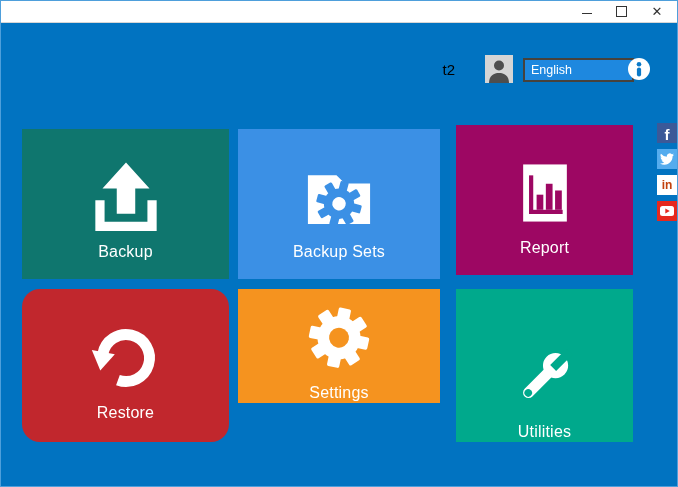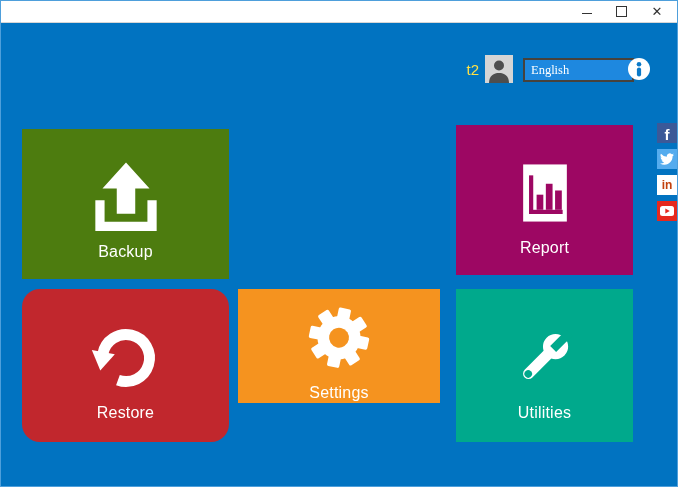--- a/index.html
+++ b/index.html
@@ -10,37 +10,37 @@
   
   .titlebar{position:absolute;left:0;top:0;width:100%;height:21px;background:#ffffff;border-bottom:1px solid #d6d6d6;}
   .win-btn{position:absolute;top:0;width:32px;height:21px;display:flex;align-items:center;justify-content:center;background:transparent;border:none;padding:0;cursor:pointer;color:#333;}
   .btn-min{right:74px;}
   .btn-max{right:40px;}
   .btn-close{right:4px;}
   .min-glyph{display:block;width:10px;height:0;border-top:1.6px solid #333;margin-top:4px;}
   .max-glyph{display:block;width:9px;height:9px;border:1.4px solid #333;background:transparent;}
   .close-glyph{font-size:13px;line-height:13px;color:#333;}
   
-  .username{position:absolute;left:430px;top:59px;width:48px;text-align:right;color:#fde047;font-size:15px;line-height:20px;}
+  .username{position:absolute;left:406px;top:59px;width:48px;text-align:right;color:#000000;font-size:15px;line-height:20px;}
   .avatar{position:absolute;left:484px;top:54px;width:28px;height:28px;background:#d5d5d5;display:flex;align-items:flex-end;justify-content:center;overflow:hidden;}
   .lang-field{
     position:absolute;left:522px;top:57px;width:111px;height:24px;box-sizing:border-box;
-    background:#1e88df;border:2px solid #47423c;display:flex;align-items:center;cursor:pointer;font-family:Liberation Serif, serif;
+    background:#1e88df;border:2px solid #47423c;display:flex;align-items:center;cursor:pointer;
   }
   .lang-field span{color:#fff;font-size:12.5px;padding-left:6px;}
   .info-btn{position:absolute;left:627px;top:57px;width:22px;height:22px;border-radius:50%;background:#fff;border:none;padding:0;cursor:pointer;display:flex;align-items:center;justify-content:center;}
   
   .tile{position:absolute;display:flex;flex-direction:column;align-items:center;justify-content:center;padding-top:8px;box-sizing:border-box;cursor:pointer;border:none;}
   .tile .tile-label{color:#fff;font-size:16px;margin-top:4px;letter-spacing:.2px;}
   .t-r1c1{left:21px; top:128px;width:207px;height:150px;}
   .t-r1c2{left:237px;top:128px;width:202px;height:150px;}
   .t-r1c3{left:455px;top:124px;width:177px;height:150px;}
   .t-r2c1{left:21px; top:288px;width:207px;height:153px;}
   .t-r2c2{left:237px;top:288px;width:202px;height:114px;}
-  .t-r2c3{left:455px;top:288px;width:177px;height:153px;}
+  .t-r2c3{left:455px;top:288px;width:177px;height:153px;justify-content:flex-end;}
   .tile svg{display:block;}
   
   .social{position:absolute;right:0;top:122px;width:20px;display:flex;flex-direction:column;gap:6px;}
   .social-item{width:20px;height:20px;display:flex;align-items:center;justify-content:center;cursor:pointer;border:none;padding:0;overflow:hidden;}
   .fb-f{color:#fff;font-size:15px;font-weight:bold;line-height:20px;transform:translateY(2px);}
   .li-in{font-size:12px;font-weight:bold;line-height:20px;}
 </style>
 </head>
 <body>
 
@@ -71,28 +71,48 @@
     <span>English</span>
   </div>
 
   <button class="info-btn">
     <svg width="22" height="22" viewBox="0 0 22 22">
       <circle cx="11" cy="6.3" r="2.3" fill="#0b79c8"></circle>
       <rect x="8.9" y="9.4" width="4.2" height="9.2" rx="2.1" fill="#0b79c8"></rect>
     </svg>
   </button>
 
-  <button class="tile t-r1c1" style="background-color: #4d7c0f;">
+  <button class="tile t-r1c1" style="background-color: #0f766e;">
     <svg width="84" height="84" viewBox="0 0 100 100">
       <path d="M50 9 L78 40 L61 40 L61 70 L39 70 L39 40 L22 40 Z" fill="#fff"></path>
       <path d="M19 54 L19 85 L81 85 L81 54" fill="none" stroke="#fff" stroke-width="11"></path>
     </svg>
     <span class="tile-label">Backup</span>
   </button>
 
+  <button class="tile t-r1c2" style="background-color: rgb(59, 144, 229);">
+    <svg width="84" height="84" viewBox="0 0 100 100">
+      <path d="M13 24 L47 24 L57 34 L87 34 L87 82 L13 82 Z" fill="#fff"></path>
+      <g transform="translate(50,58) rotate(15)">
+        <g fill="#3b90e5">
+          <rect x="-5" y="-27" width="10" height="11" rx="1.5" transform="rotate(0)"></rect>
+          <rect x="-5" y="-27" width="10" height="11" rx="1.5" transform="rotate(45)"></rect>
+          <rect x="-5" y="-27" width="10" height="11" rx="1.5" transform="rotate(90)"></rect>
+          <rect x="-5" y="-27" width="10" height="11" rx="1.5" transform="rotate(135)"></rect>
+          <rect x="-5" y="-27" width="10" height="11" rx="1.5" transform="rotate(180)"></rect>
+          <rect x="-5" y="-27" width="10" height="11" rx="1.5" transform="rotate(225)"></rect>
+          <rect x="-5" y="-27" width="10" height="11" rx="1.5" transform="rotate(270)"></rect>
+          <rect x="-5" y="-27" width="10" height="11" rx="1.5" transform="rotate(315)"></rect>
+          <circle r="18"></circle>
+        </g>
+        <circle r="8" fill="#fff"></circle>
+      </g>
+    </svg>
+    <span class="tile-label">Backup Sets</span>
+  </button>
 
   <button class="tile t-r1c3" style="background-color: rgb(157, 7, 99);">
     <svg width="84" height="84" viewBox="0 0 100 100">
       <rect x="24" y="16" width="52" height="68" fill="#fff"></rect>
       <g fill="#9d0763">
         <rect x="31" y="29" width="5" height="46"></rect>
         <rect x="31" y="70" width="40" height="5"></rect>
         <rect x="40" y="52" width="8" height="18"></rect>
         <rect x="51" y="39" width="8" height="31"></rect>
         <rect x="62" y="47" width="8" height="23"></rect>

